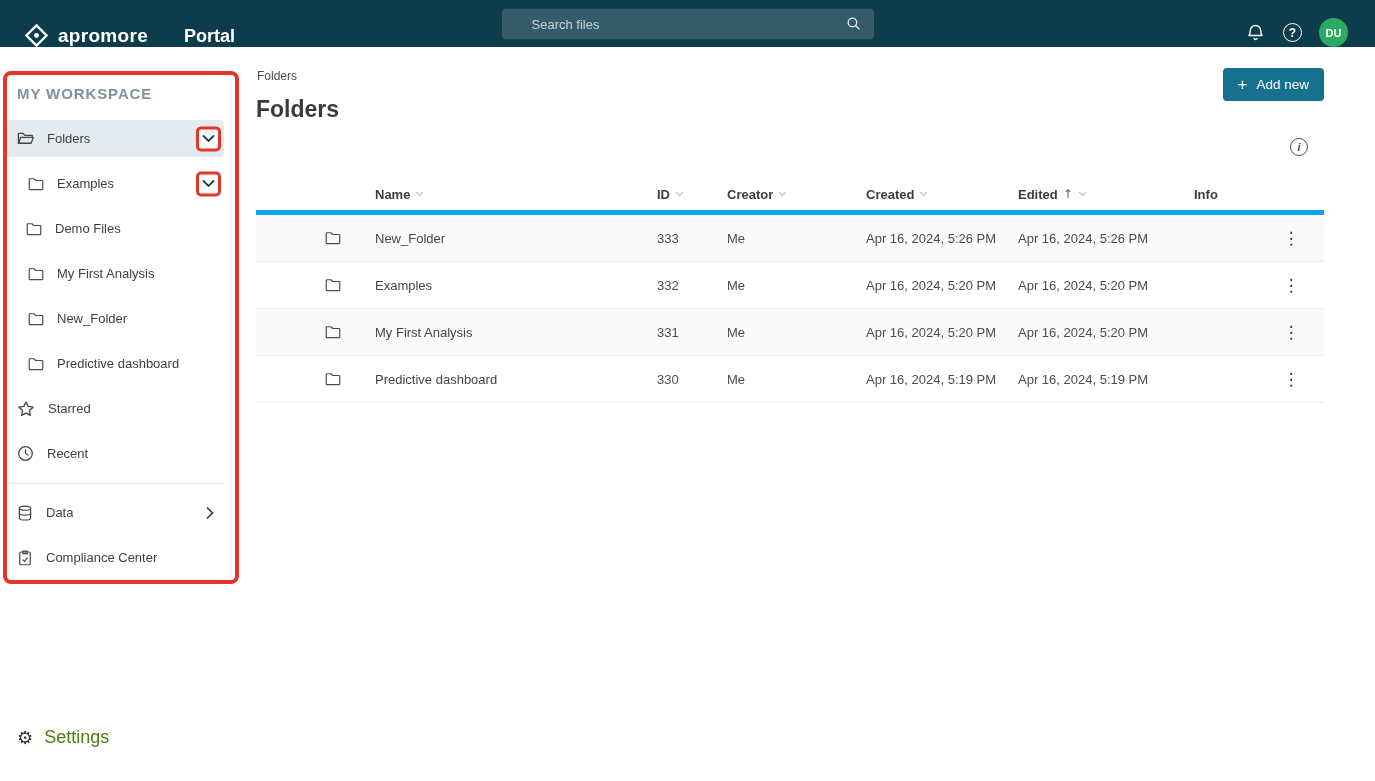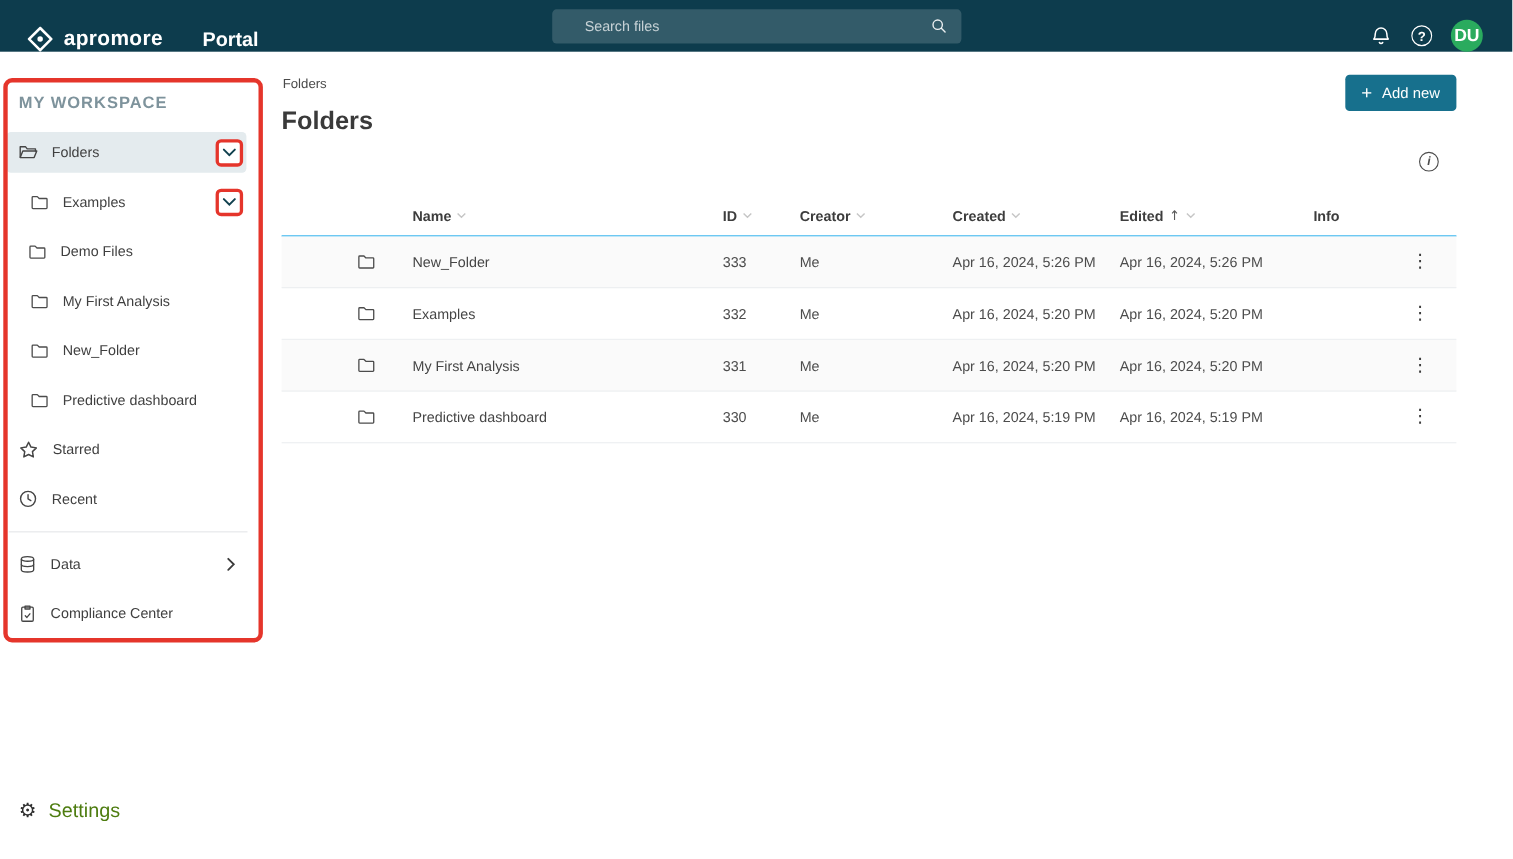--- a/index.html
+++ b/index.html
@@ -13,21 +13,21 @@
   .brand{display:flex;align-items:center;gap:10px;padding-left:25px;cursor:pointer}
   .brand-name{color:#fff;font-size:19px;font-weight:700;letter-spacing:.3px}
   .app-name{color:#fff;font-size:18px;font-weight:600;margin-left:36px}
   .search-wrap{position:absolute;left:50%;top:50%;transform:translate(-50%,-50%);width:372px;height:31px;background:rgba(255,255,255,.16);border-radius:4px}
   .search-wrap input{width:100%;height:100%;background:transparent;border:none;outline:none;color:#fdba74;padding:0 42px 0 30px;font-size:13px;font-family:inherit}
   .search-wrap input::placeholder{color:rgba(255,255,255,.72)}
   .search-icon{position:absolute;right:12px;top:50%;transform:translateY(-50%);display:flex;cursor:pointer}
   .topbar-right{margin-left:auto;display:flex;align-items:center;gap:17px;padding-right:27px}
   .icon-btn{display:flex;cursor:pointer}
   .q-circle{width:19px;height:19px;border:1.7px solid #fff;border-radius:50%;color:#fff;font-size:12px;font-weight:700;display:flex;align-items:center;justify-content:center}
-  .avatar{width:29px;height:29px;border-radius:50%;background:var(--avatar,#2aab5e);color:#fff;font-size:16px;font-weight:700;display:flex;align-items:center;justify-content:center;cursor:pointer}
+  .avatar{width:29px;height:29px;border-radius:50%;background:var(--avatar,#2aab5e);color:#fff;font-size:11px;font-weight:700;display:flex;align-items:center;justify-content:center;cursor:pointer}
 
   
   .sidebar{position:absolute;top:47px;left:0;width:240px;bottom:0;background:#fff;z-index:5}
   .ws-label{margin:38px 0 14px 17px;font-size:15px;font-weight:700;letter-spacing:.9px;color:#7e939c}
   .nav-item{height:45px;display:flex;align-items:center;gap:12px;padding-left:16px;cursor:pointer;position:relative}
   .nav-item.lvl2{padding-left:27px}
   .nav-item.lvl3{padding-left:25px}
   .nav-item.active::before{content:"";position:absolute;left:6px;right:16px;top:4px;bottom:4px;background:var(--active-bg,#e4ebee);border-radius:4px;z-index:0}
   .nav-icon{display:flex;position:relative;z-index:1}
   .nav-label{font-size:13px;color:#3f3f3f;position:relative;z-index:1}
@@ -43,21 +43,21 @@
   .main{position:absolute;left:240px;top:47px;right:0;bottom:0;background:#fff}
   .breadcrumb{position:absolute;left:17px;top:22px;font-size:12px;color:#4a4a4a;cursor:pointer}
   .page-title{position:absolute;left:16px;top:49px;font-size:23px;font-weight:700;color:#3a3a3a}
   .add-btn{position:absolute;right:51px;top:21px;height:33px;padding:0 15px;display:flex;align-items:center;gap:9px;background:var(--accent,#17708d);color:#fff;border:none;border-radius:4px;font-size:13.5px;font-family:inherit;cursor:pointer}
   .plus{font-size:17px;font-weight:400;line-height:1}
   .info-btn{position:absolute;right:67px;top:91px;cursor:pointer}
   .info-circle{width:18px;height:18px;border:1.6px solid #4c4c4c;border-radius:50%;display:flex;align-items:center;justify-content:center;font-size:11px;color:#4c4c4c;font-weight:700;font-style:italic}
 
   .table{position:absolute;left:16px;top:131px;width:1068px}
   .t-head,.t-row{display:grid;grid-template-columns:119px 282px 70px 139px 152px 176px 1fr;align-items:center}
-  .t-head{height:37px;border-bottom:1px solid #0ea5e9}
+  .t-head{height:37px;border-bottom:5px solid #0ea5e9}
   .th{font-size:13px;font-weight:700;color:#3d3d3d;display:flex;align-items:center;gap:5px;cursor:pointer}
   .sort-arrow{font-size:12px;color:#5a5a5a;font-weight:400;font-family:"DejaVu Sans", sans-serif}
   .t-row{height:47px;border-bottom:1px solid #eceef0;cursor:pointer}
   .t-body .t-row:nth-child(odd){background:#fafafa}
   .cell{font-size:13px;color:#4c4c4c}
   .cell-name{color:#454545}
   .row-folder{margin-left:68px;display:flex}
   .kebab{margin-left:88px;width:18px;text-align:center;font-size:17px;color:#3c3c3c;cursor:pointer;font-family:"DejaVu Sans", sans-serif}
 </style>
 </head>

